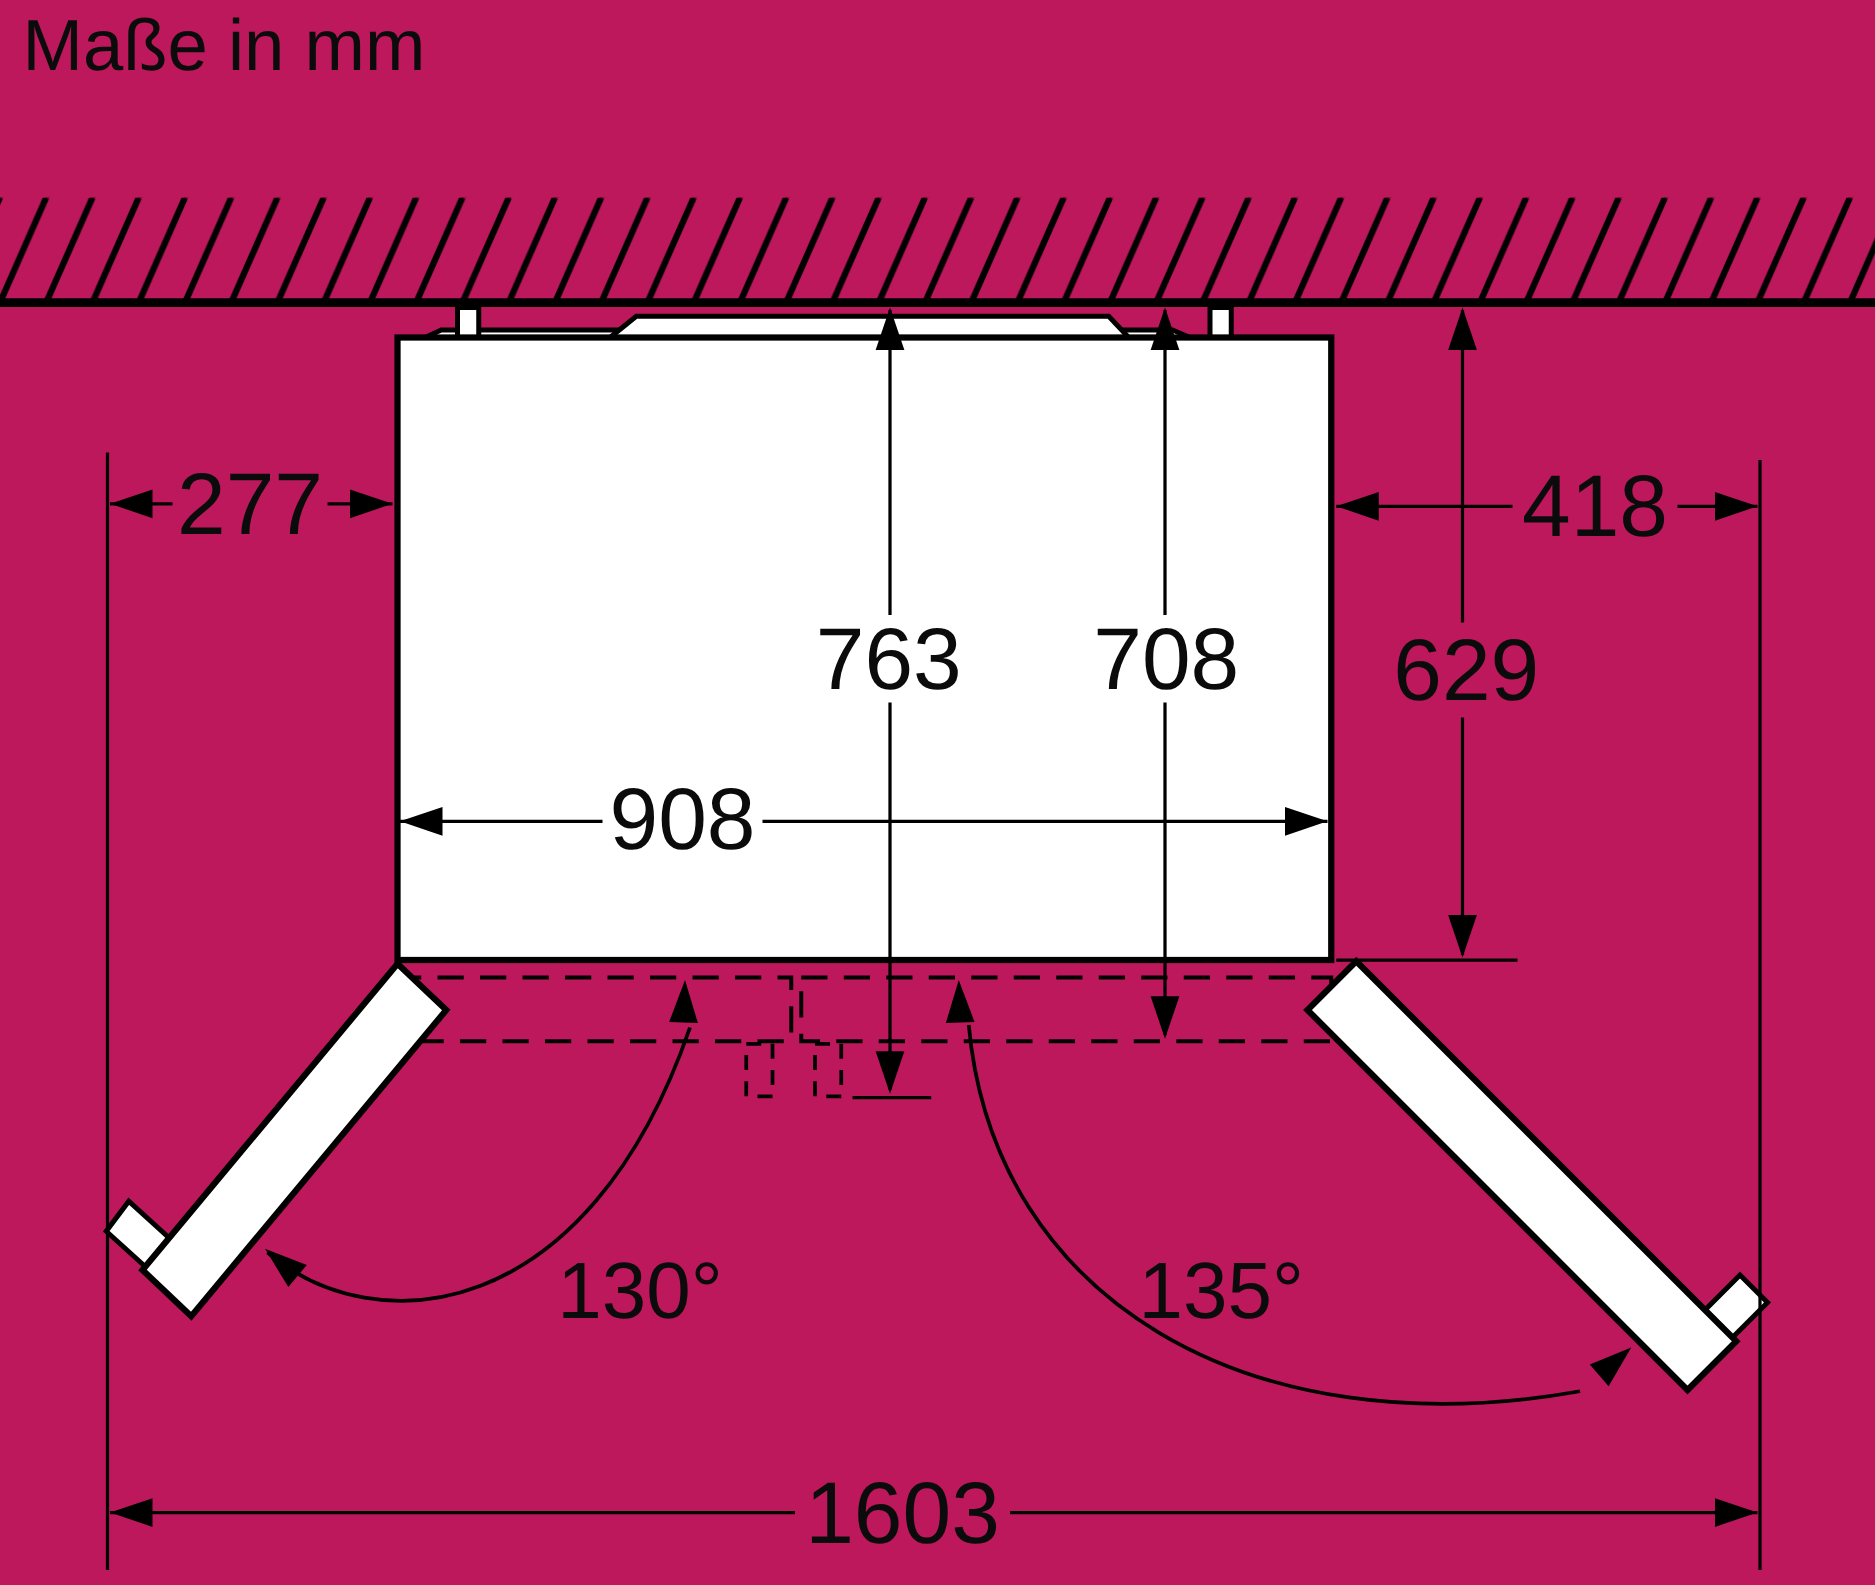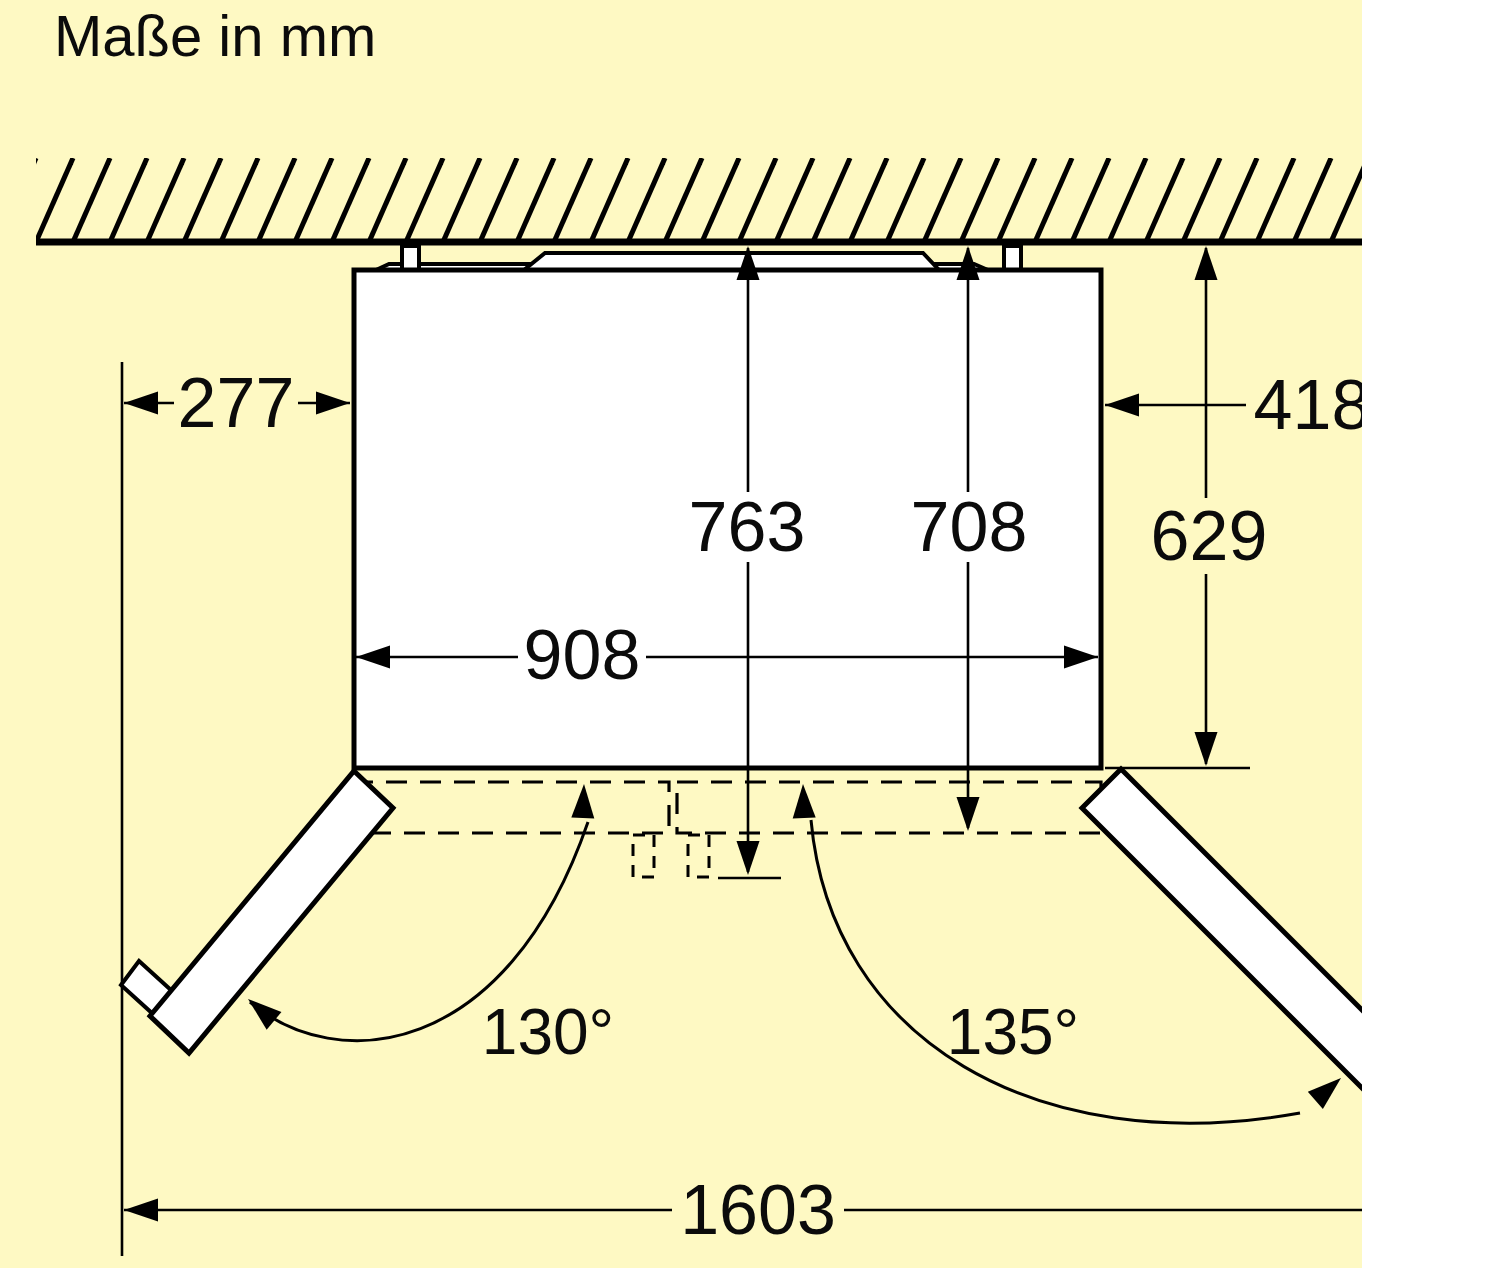--- a/index.html
+++ b/index.html
@@ -1,16 +1,16 @@
 <!DOCTYPE html>
 <html><head>
 <meta charset="utf-8">
 <style>
   html,body{margin:0;padding:0;background:#ffffff;}
-  .stage{width:1326px;height:1268px;background:#fef9c3;position:relative;overflow:hidden;padding-left:36px;}
+  .stage{width:1500px;height:1268px;background:#be185d;position:relative;overflow:hidden;}
   svg{display:block;}
   svg text{font-family:"Liberation Sans","DejaVu Sans",sans-serif;fill:#0b0b0b;}
   .title-text{font-size:58px;}
   .num{font-size:70px;text-anchor:middle;}
   .deg{font-size:64px;text-anchor:middle;}
   .s25{stroke:#000;stroke-width:2.6;fill:none;}
   .s3{stroke:#000;stroke-width:3;fill:none;}
   .s4{stroke:#000;stroke-width:4;fill:none;}
   .s5{stroke:#000;stroke-width:5;fill:none;}
   .s7{stroke:#000;stroke-width:7;fill:none;}

